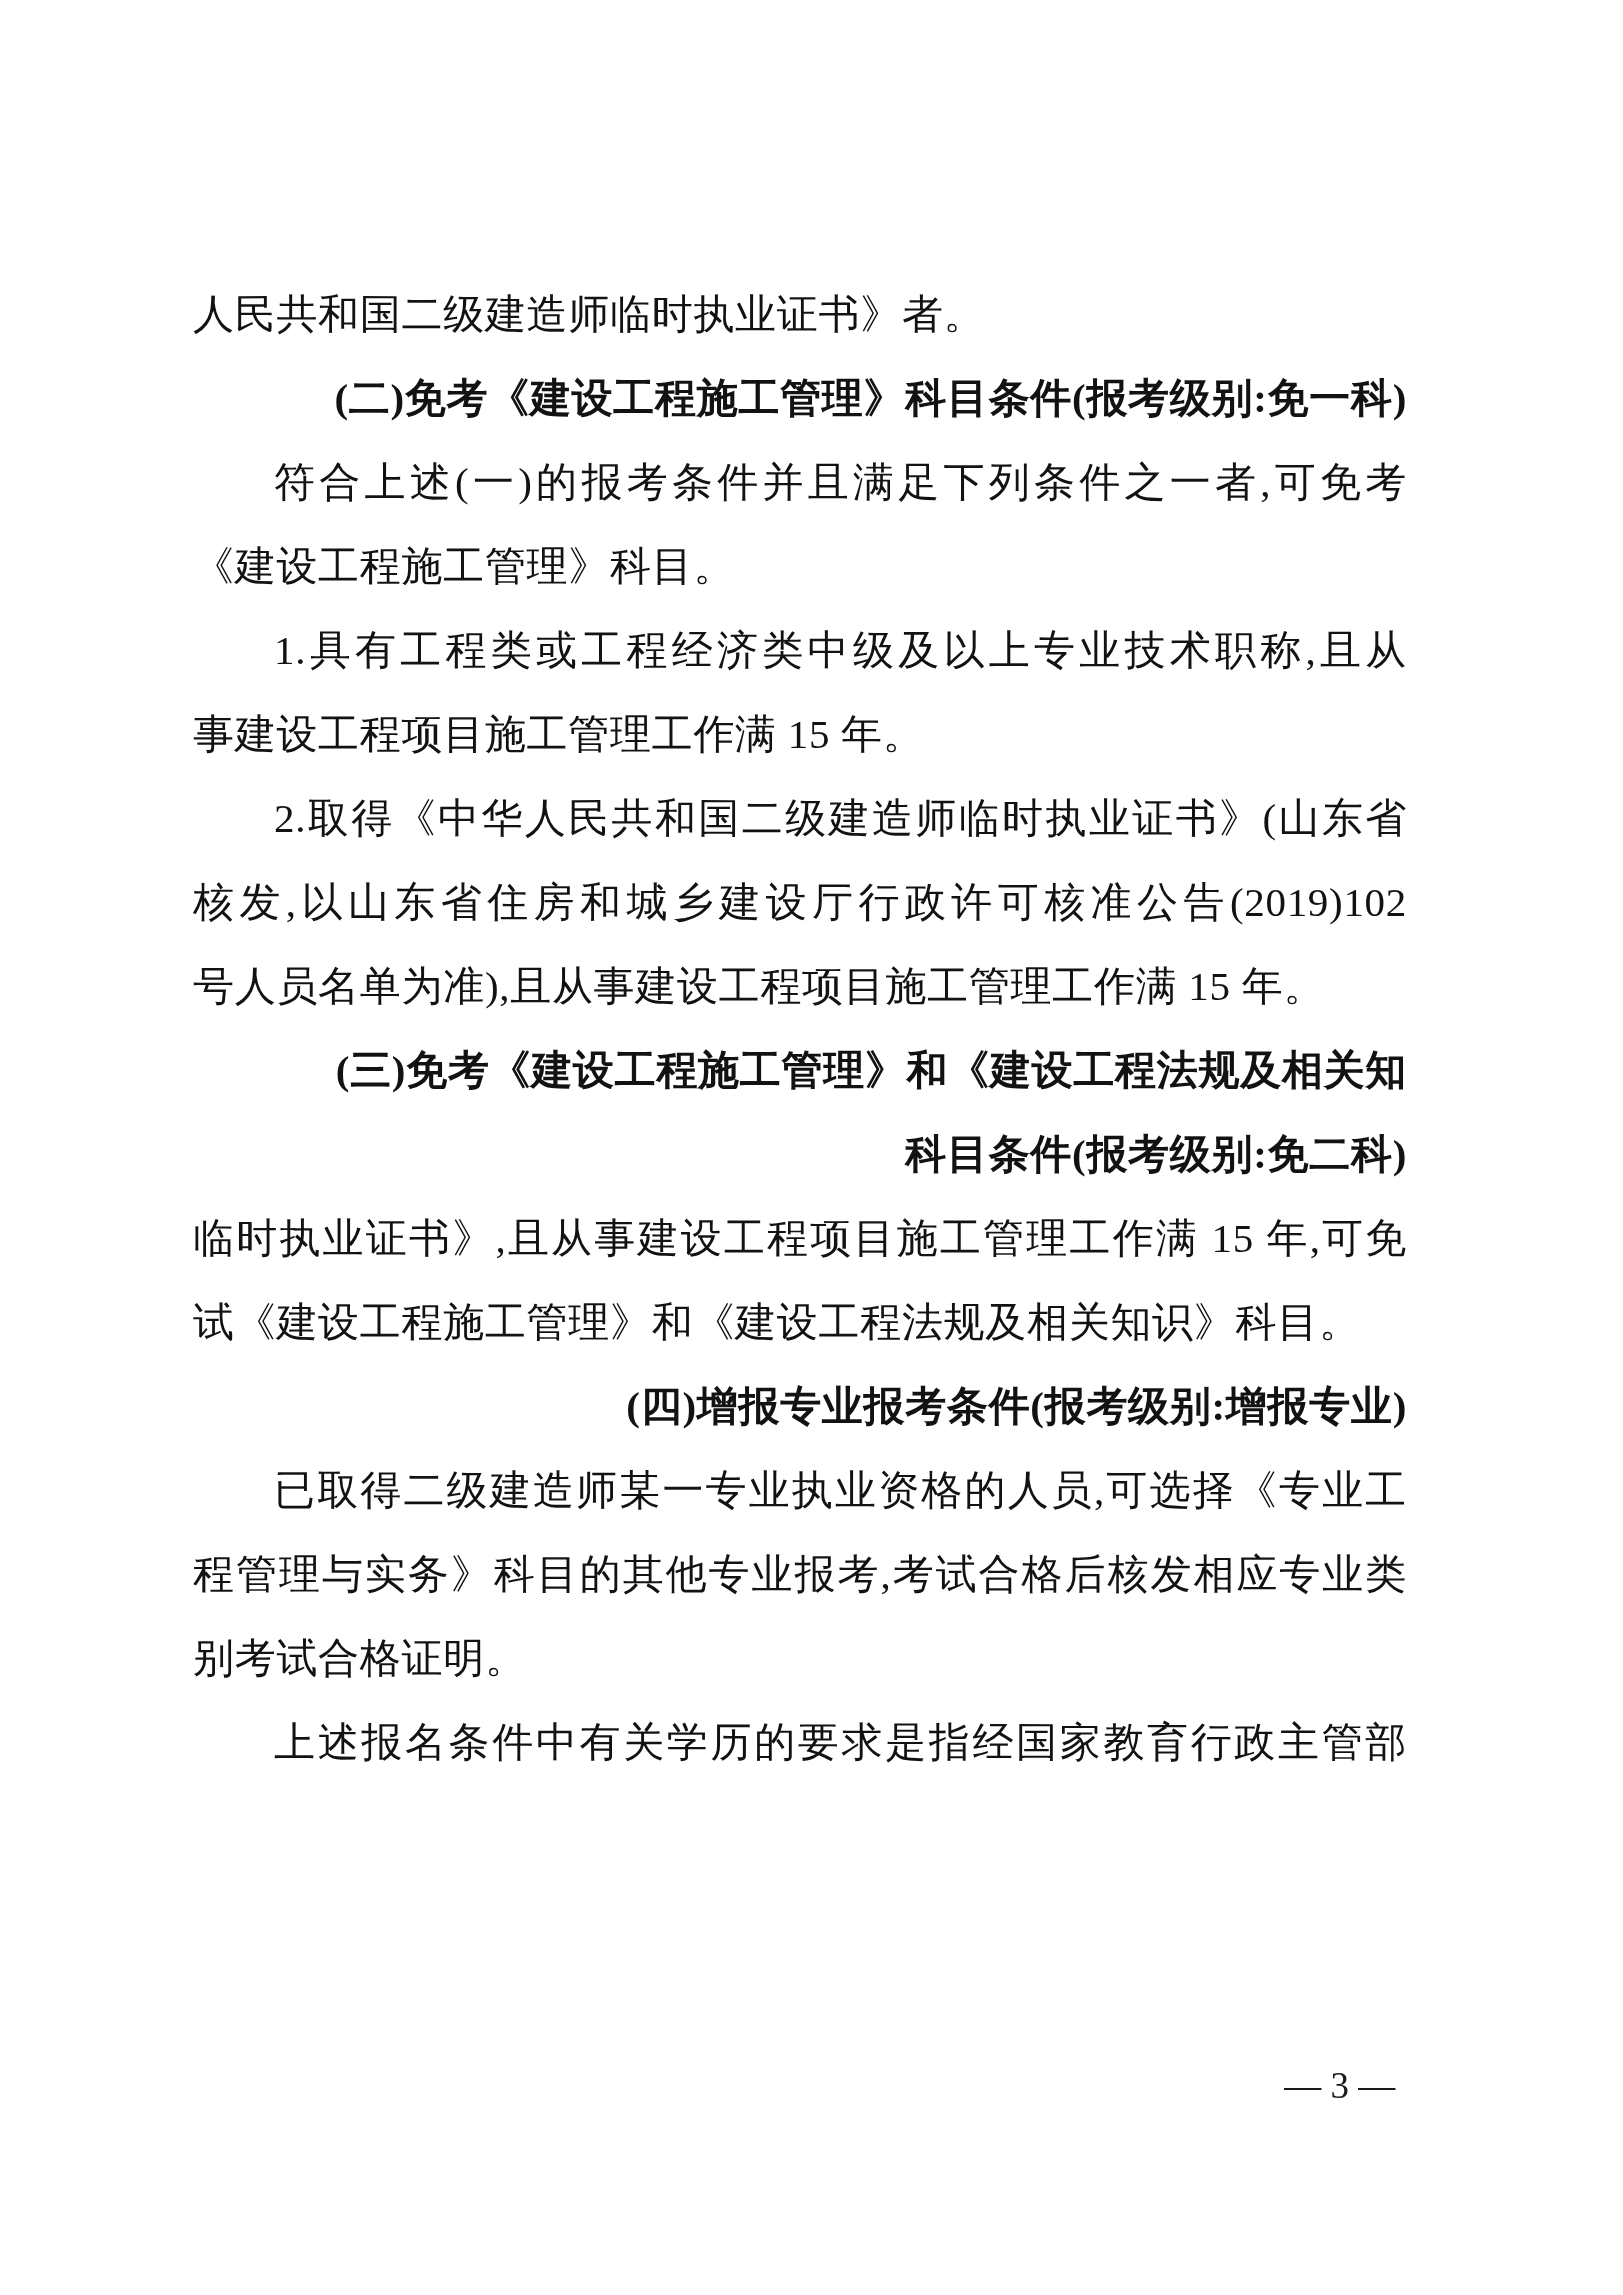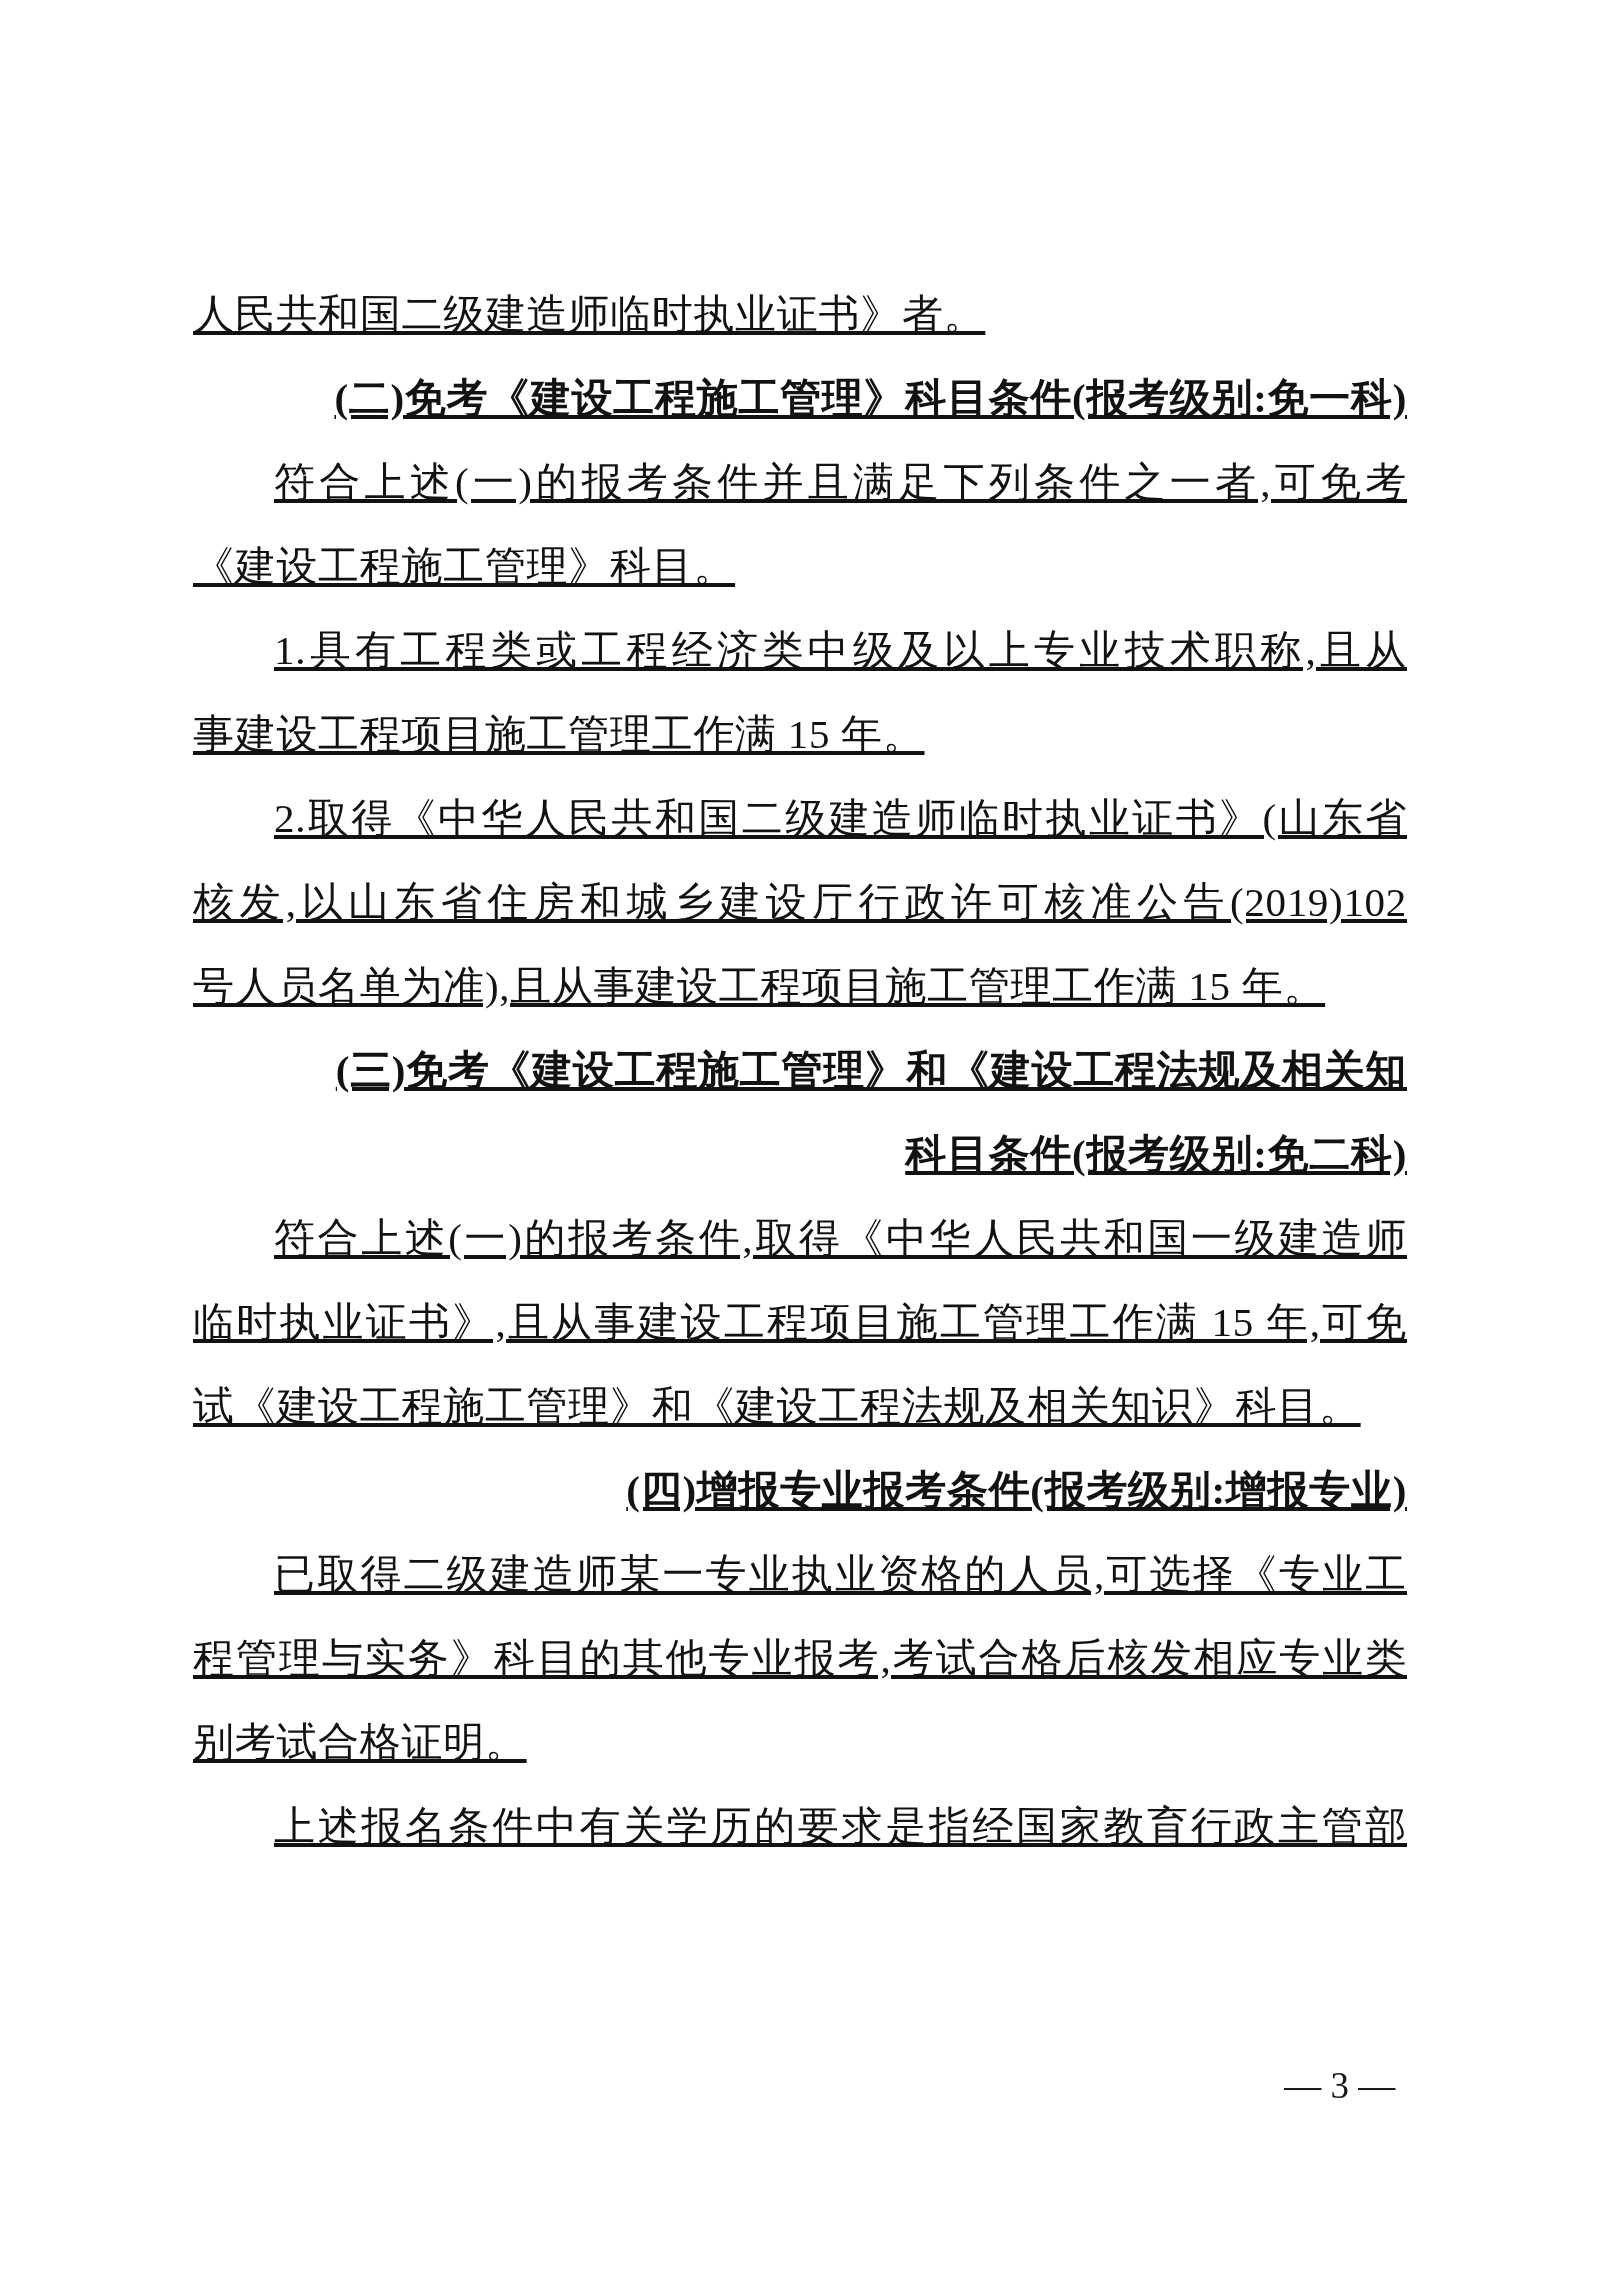--- a/index.html
+++ b/index.html
@@ -22,21 +22,20 @@
     top: 272px;
     width: 1214px;
     font-size: 41px;
     line-height: 84px;
     letter-spacing: 0.7px;
   }
   .ln {
     height: 84px;
     overflow: hidden;
     text-align: left;
-    text-decoration: underline;
   }
   .ln.indent { text-indent: 81px; }
   .ln.j {
     text-align: justify;
     text-align-last: justify;
   }
   .ln.b { font-weight: 700; text-align: right; }
   .footer {
     position: absolute;
     left: 193px;
@@ -59,21 +58,20 @@
     <div class="ln b indent">(二)免考《建设工程施工管理》科目条件(报考级别:免一科)</div>
     <div class="ln indent j">符合上述(一)的报考条件并且满足下列条件之一者,可免考</div>
     <div class="ln">《建设工程施工管理》科目。</div>
     <div class="ln indent j">1.具有工程类或工程经济类中级及以上专业技术职称,且从</div>
     <div class="ln">事建设工程项目施工管理工作满 15 年。</div>
     <div class="ln indent j">2.取得《中华人民共和国二级建造师临时执业证书》(山东省</div>
     <div class="ln j">核发,以山东省住房和城乡建设厅行政许可核准公告(2019)102</div>
     <div class="ln">号人员名单为准),且从事建设工程项目施工管理工作满 15 年。</div>
     <div class="ln b indent j">(三)免考《建设工程施工管理》和《建设工程法规及相关知识》</div>
     <div class="ln b">科目条件(报考级别:免二科)</div>
-    <div class="ln indent j">符合上述(一)的报考条件,取得《中华人民共和国一级建造师</div>
     <div class="ln j">临时执业证书》,且从事建设工程项目施工管理工作满 15 年,可免</div>
     <div class="ln">试《建设工程施工管理》和《建设工程法规及相关知识》科目。</div>
     <div class="ln b indent">(四)增报专业报考条件(报考级别:增报专业)</div>
     <div class="ln indent j">已取得二级建造师某一专业执业资格的人员,可选择《专业工</div>
     <div class="ln j">程管理与实务》科目的其他专业报考,考试合格后核发相应专业类</div>
     <div class="ln">别考试合格证明。</div>
     <div class="ln indent j">上述报名条件中有关学历的要求是指经国家教育行政主管部</div>
   </div>
   <div class="footer">— 3 —</div>
 </div>

